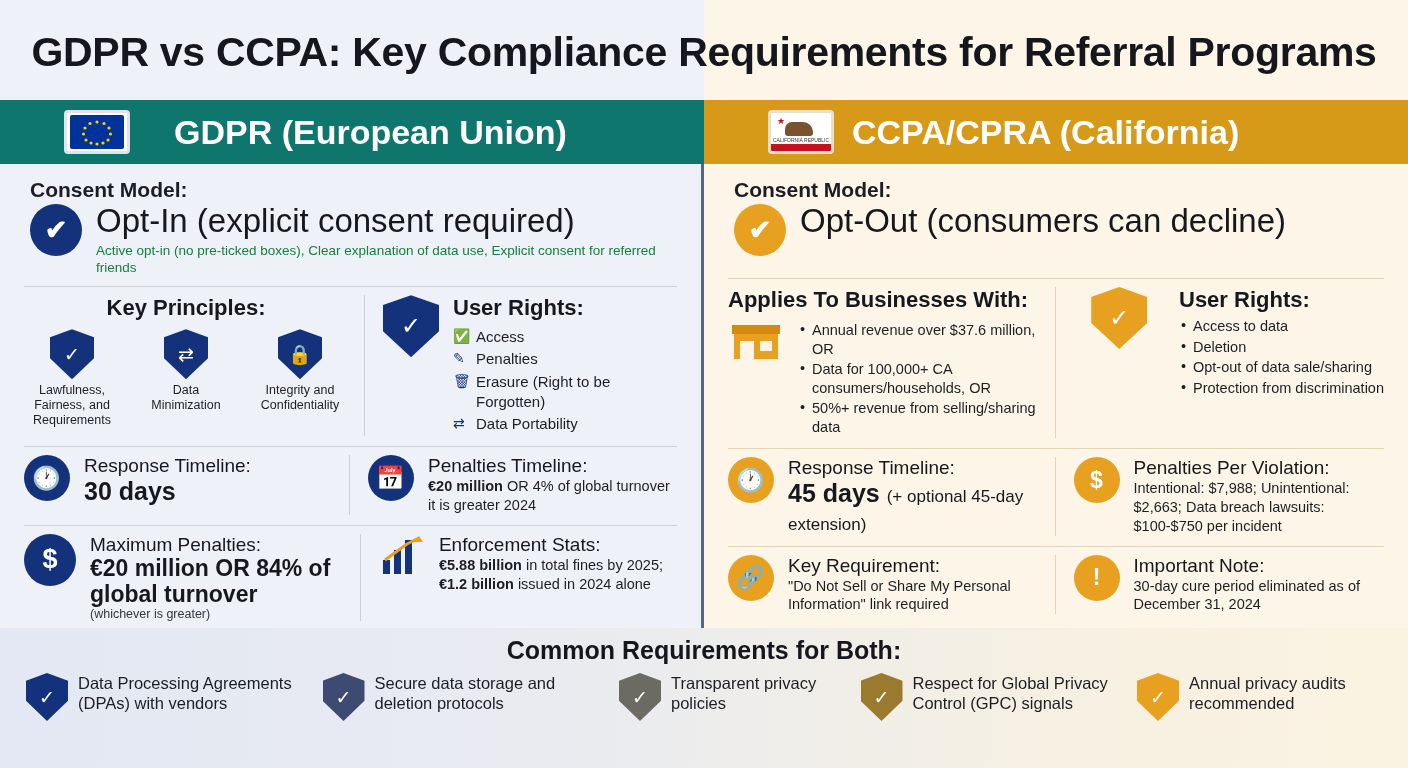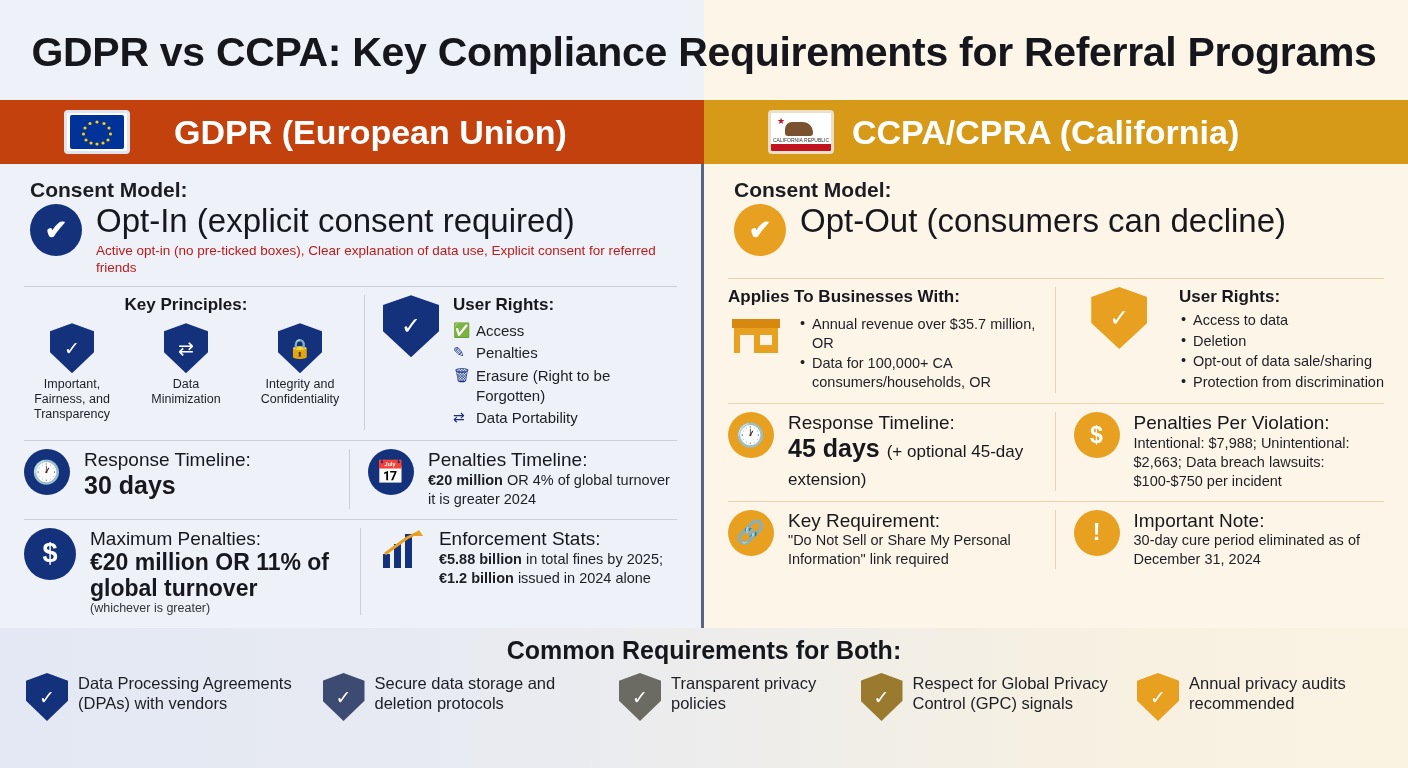--- a/index.html
+++ b/index.html
@@ -29,21 +29,21 @@
     letter-spacing: -0.3px;
     padding-top: 4px;
   }
 
   
   .header-band { display:flex; height: 64px; }
   .hdr {
     flex: 1; display:flex; align-items:center; gap: 18px;
     padding-left: 64px;
   }
-  .hdr-gdpr { background: #c2410c; gap: 44px; }
+  .hdr-gdpr { background: #0f766e; gap: 44px; }
   .hdr-ccpa { background: #d79a18; }
   .hdr-title { color:#fff; font-size: 34px; font-weight: bold; }
   .flag-eu {
     width: 66px; height: 44px; background:#fff; border:3px solid #dfe4ef;
     border-radius: 4px; display:flex; align-items:center; justify-content:center;
   }
   .flag-eu-inner {
     width: 54px; height: 34px; background:#003399; border-radius:2px;
     position: relative;
   }
@@ -69,32 +69,32 @@
   .circle {
     width: 52px; height: 52px; border-radius: 50%;
     display:flex; align-items:center; justify-content:center;
     flex: 0 0 52px;
     color:#fff; font-size: 27px; font-weight:bold;
   }
   .circle.blue { background:#14327c; }
   .circle.gold { background:#e8a020; }
   .circle.sm { width:46px; height:46px; flex-basis:46px; font-size:23px; }
   .consent-main { font-size: 33px; font-weight: normal; color:#17181d; line-height: 1.05; }
-  .consent-sub { font-size: 13.5px; color:#b91c1c; line-height:1.28; margin-top:3px; }
+  .consent-sub { font-size: 13.5px; color:#15803d; line-height:1.28; margin-top:3px; }
 
   .hr { height:1px; background:#c9cfdd; margin: 10px 0 8px; }
   .hr-gold { height:1px; background:#e6d4ae; margin: 10px 0 8px; }
 
   .grid2 { display:flex; }
   .cellL { flex:1; padding-right: 16px; }
   .cellR { flex:1; padding-left: 18px; border-left: 1px solid #c9cfdd; }
   .cellR-gold { flex:1; padding-left: 18px; border-left: 1px solid #e6d4ae; }
   .cellL-w { flex: 1.08; padding-right: 14px; }
 
-  .sec-title { font-size: 17px; font-weight:bold; color:#17181d; }
+  .sec-title { font-size: 22px; font-weight:bold; color:#17181d; }
   .sec-title.center { text-align:center; }
 
   
   .principles { display:flex; justify-content:center; gap: 18px; margin-top: 8px; }
   .principle { width: 96px; text-align:center; }
   .shield {
     width: 44px; height: 50px; margin: 0 auto 4px;
     background:#14327c;
     clip-path: polygon(50% 0%, 100% 16%, 100% 58%, 50% 100%, 0% 58%, 0% 16%);
     display:flex; align-items:center; justify-content:center;
@@ -193,21 +193,21 @@
       </div>
 
       <div class="hr"></div>
 
       <div class="grid2">
         <div class="cellL">
           <div class="sec-title center">Key Principles:</div>
           <div class="principles">
             <div class="principle">
               <div class="shield">✓</div>
-              <div class="principle-label">Important, Fairness, and Transparency</div>
+              <div class="principle-label">Lawfulness, Fairness, and Requirements</div>
             </div>
             <div class="principle">
               <div class="shield">⇄</div>
               <div class="principle-label">Data Minimization</div>
             </div>
             <div class="principle">
               <div class="shield">🔒</div>
               <div class="principle-label">Integrity and Confidentiality</div>
             </div>
           </div>
@@ -264,21 +264,21 @@
       </div>
 
       <div class="hr"></div>
 
       <div class="grid2">
         <div class="cellL-w">
           <div class="row-icon">
             <div class="circle blue">$</div>
             <div>
               <div class="row-head">Maximum Penalties:</div>
-              <div class="row-big" style="font-size:23px;">€20 million OR 11% of global turnover</div>
+              <div class="row-big" style="font-size:23px;">€20 million OR 84% of global turnover</div>
               <div class="small-note">(whichever is greater)</div>
             </div>
           </div>
         </div>
         <div class="cellR">
           <div class="row-icon">
             <div class="chart-icon">
               <div class="bar" style="left:4px;height:14px;"></div>
               <div class="bar" style="left:15px;height:24px;"></div>
               <div class="bar" style="left:26px;height:34px;"></div>
@@ -314,22 +314,23 @@
           <div class="row-icon" style="margin-top:4px;">
             <div style="flex:0 0 56px;">
               <svg width="56" height="46" viewBox="0 0 56 46">
                 <rect x="6" y="16" width="44" height="26" fill="#e8a020"></rect>
                 <rect x="4" y="8" width="48" height="9" fill="#d7890f"></rect>
                 <rect x="12" y="24" width="14" height="18" fill="#fdf6e8"></rect>
                 <rect x="32" y="24" width="12" height="10" fill="#fdf6e8"></rect>
               </svg>
             </div>
             <ul class="bullets">
-              <li>Annual revenue over $35.7 million, OR</li>
+              <li>Annual revenue over $37.6 million, OR</li>
               <li>Data for 100,000+ CA consumers/households, OR</li>
+              <li>50%+ revenue from selling/sharing data</li>
             </ul>
           </div>
         </div>
         <div class="cellR-gold">
           <div class="row-icon">
             <div class="shield gold" style="width:56px;height:62px;flex:0 0 56px;font-size:24px;">✓</div>
             <div>
               <div class="sec-title">User Rights:</div>
               <ul class="bullets">
                 <li>Access to data</li>

